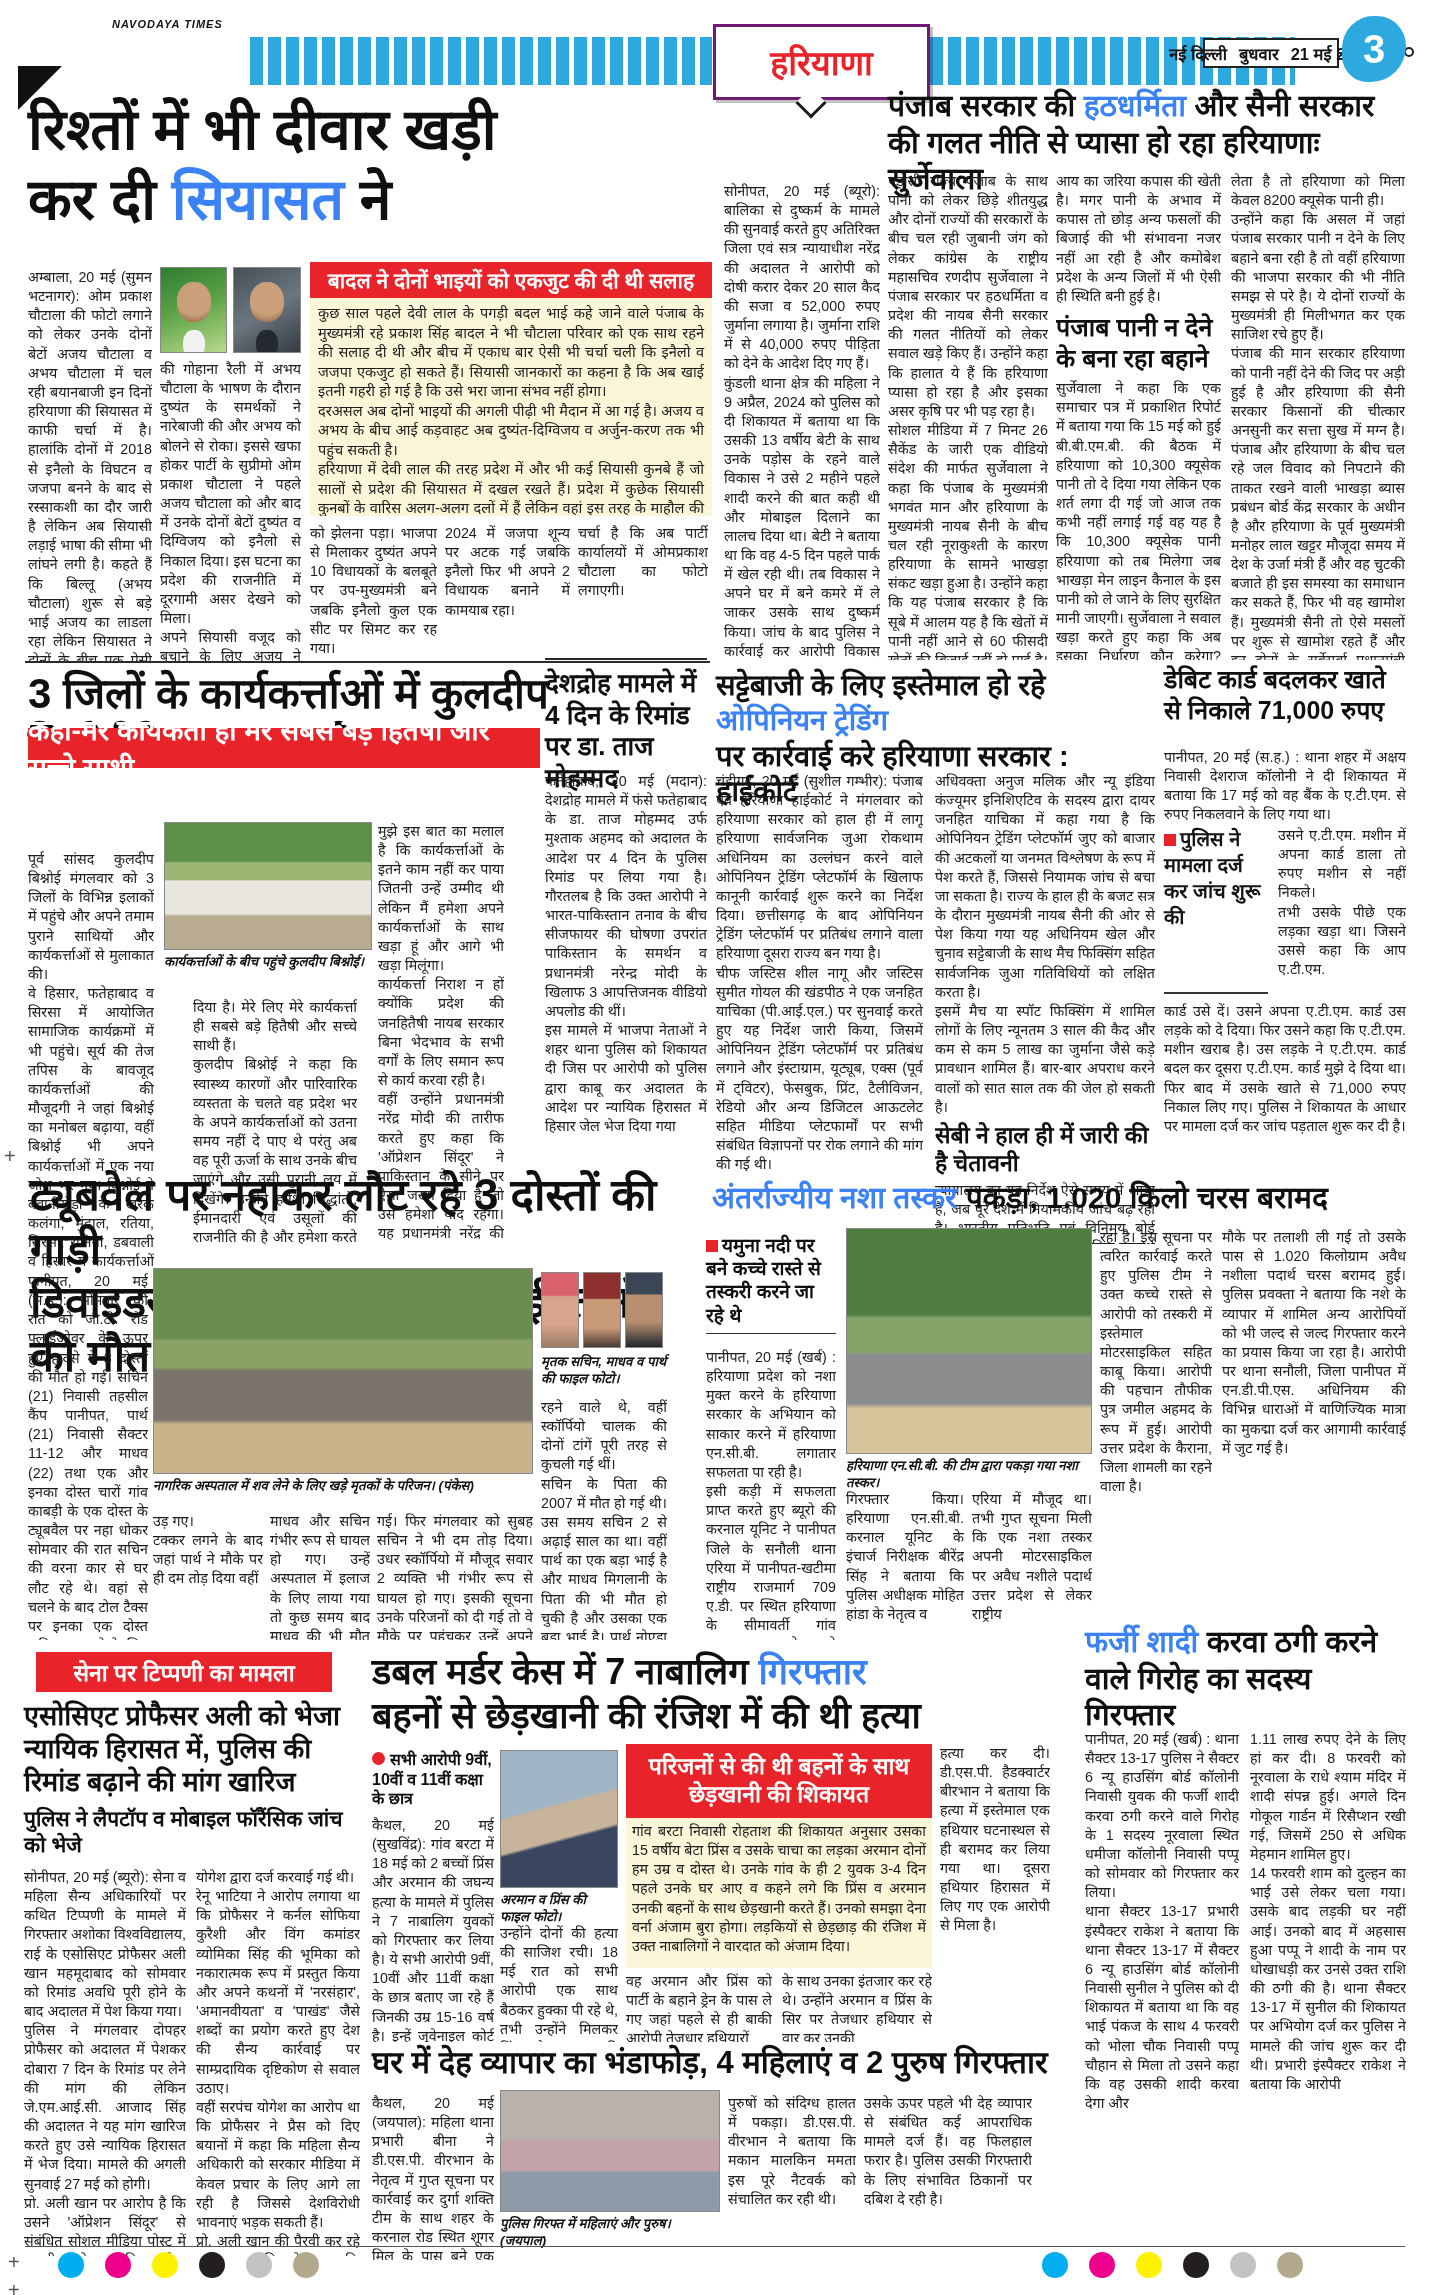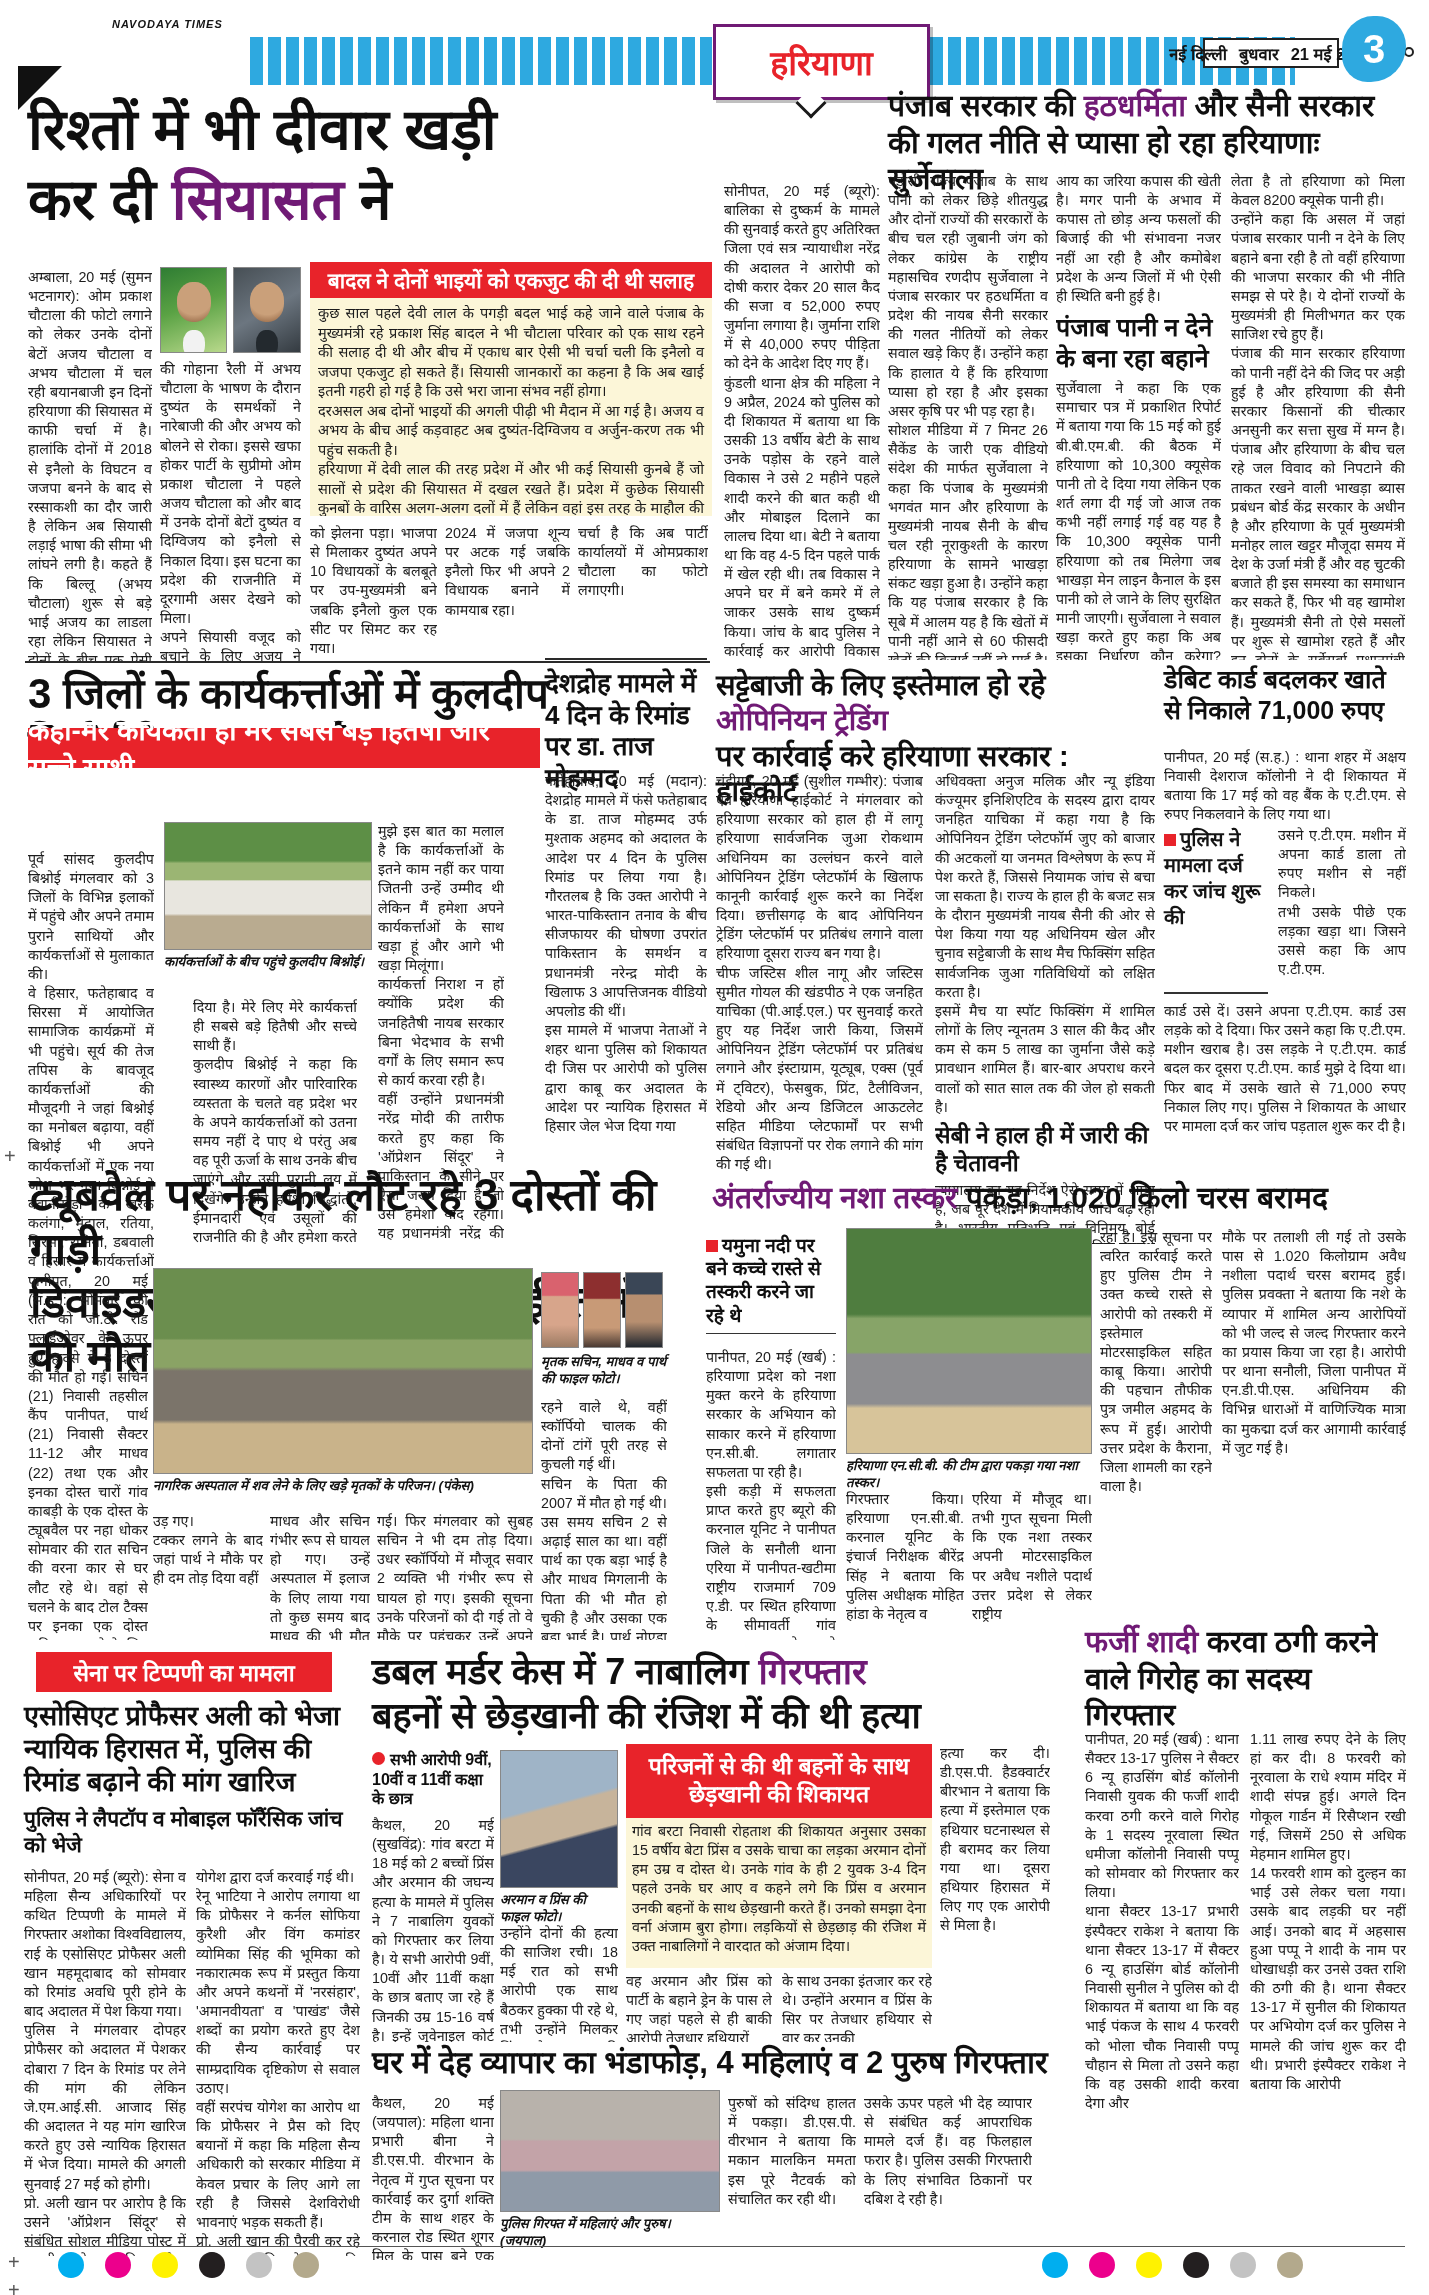--- a/index.html
+++ b/index.html
@@ -2,21 +2,21 @@
 <html><head>
 <meta charset="utf-8">
 <style>
   html,body{margin:0;padding:0;background:#e9e9e9;}
   #page{position:relative;width:1429px;height:2295px;background:#fff;overflow:hidden;
         font-family:"Liberation Sans","DejaVu Sans",sans-serif;color:#141414;}
   .abs{position:absolute;box-sizing:border-box;}
   .body{font-size:14.3px;line-height:1.34;text-align:justify;white-space:pre-line;overflow:hidden;color:#1c1c1c;}
   .hl{font-weight:700;color:#0f0f0f;line-height:1.22;}
   .ctr{text-align:left;}
-  .red{color:#701a75;}
+  .red{color:#3b82f6;}
   .whitebar{background:#e8232a;color:#fff;font-weight:700;display:flex;align-items:center;justify-content:center;}
   .caption{font-style:italic;font-weight:700;font-size:13.2px;line-height:1.25;text-align:left;}
   .rule{background:#2a2a2a;}
   .yellow{background:#fcf6d8;}
   .photo{background-size:cover;overflow:hidden;}
   .dot{width:26px;height:26px;border-radius:50%;display:inline-block;margin-right:21px;}
   .plus{color:#555;font-size:20px;line-height:1;}
   
   .masthead{background:#b01217;display:flex;align-items:center;justify-content:center;}
   .masthead .inner{border:2px solid #fff;padding:2px 10px;color:#fff;font-weight:700;font-size:34px;white-space:nowrap;}

